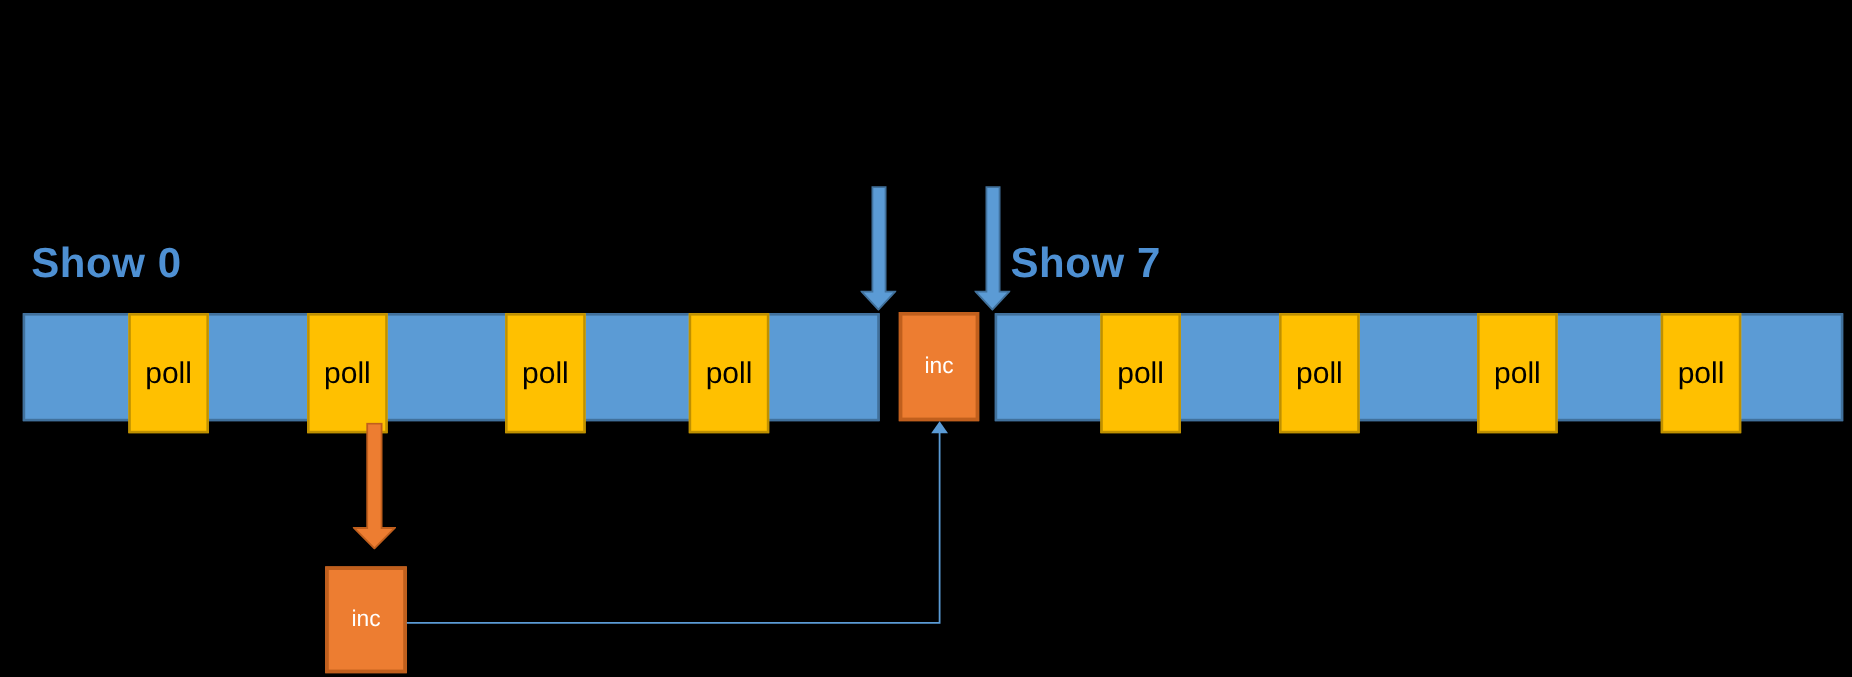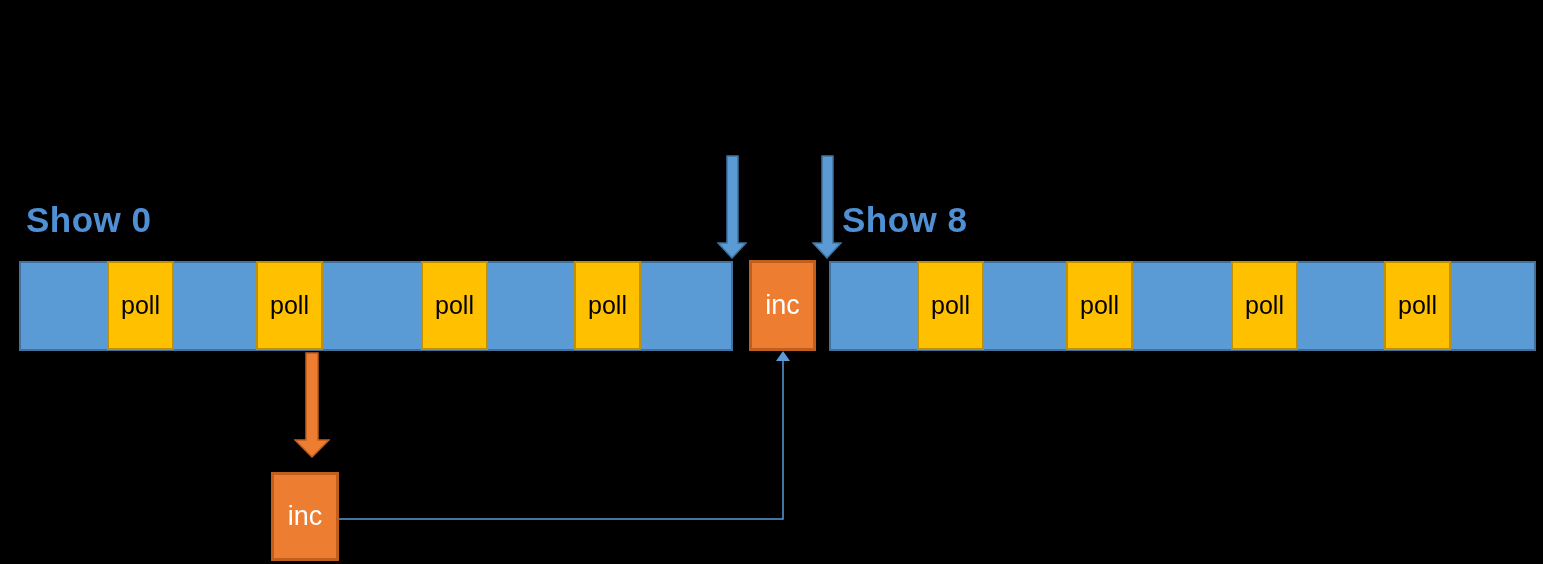--- a/index.html
+++ b/index.html
@@ -36,21 +36,21 @@
     background: var(--segment-blue, #5B9BD5);
     border: 2px solid var(--segment-blue-border, #41719C);
   }
   .timeline.t1 { left: 19px;  width: 714px; }
   .timeline.t2 { left: 829px; width: 707px; }
 
   .poll {
     position: absolute;
     top: -2px;
     width: 67px;
-    height: 89px;
+    height: 100px;
     box-sizing: border-box;
     background: var(--poll-yellow, #FFC000);
     border: 2px solid var(--poll-yellow-border, #BF9000);
     display: flex;
     align-items: center;
     justify-content: center;
     font-size: 25px;
     color: var(--poll-text, #000);
   }
   .poll.p1 { left: 86px;  }
@@ -59,21 +59,21 @@
   .poll.p4 { left: 553px; }
 
   .inc {
     position: absolute;
     box-sizing: border-box;
     background: var(--inc-orange, #ED7D31);
     border: 3px solid var(--inc-orange-border, #C05F1D);
     display: flex;
     align-items: center;
     justify-content: center;
-    font-size: 27px;
+    font-size: 19px;
     color: var(--inc-text, #fff);
   }
   .inc.mid      { left: 749px; top: 260px; width: 67px; height: 91px; }
   .inc.detached { left: 271px; top: 472px; width: 68px; height: 89px; }
 
   .arrow-svg { position: absolute; display: block; }
   .arrow-svg.blue-a1   { left: 717px; top: 155px; }
   .arrow-svg.blue-a2   { left: 812px; top: 155px; }
   .arrow-svg.orange-a  { left: 294px; top: 352px; }
   .arrow-svg.connector { left: 330px; top: 345px; }
@@ -96,21 +96,21 @@
     stroke-width: 1.5;
   }
   .connector-head { fill: var(--connector-blue, #5B9BD5); }
 </style>
 </head>
 <body>
 
 <div class="canvas">
 
   <div class="title left">Show 0</div>
-  <div class="title right">Show 8</div>
+  <div class="title right">Show 7</div>
 
   <div class="timeline t1">
     <div class="poll p1">poll</div>
     <div class="poll p2">poll</div>
     <div class="poll p3">poll</div>
     <div class="poll p4">poll</div>
   </div>
 
   <div class="inc mid">inc</div>
 

